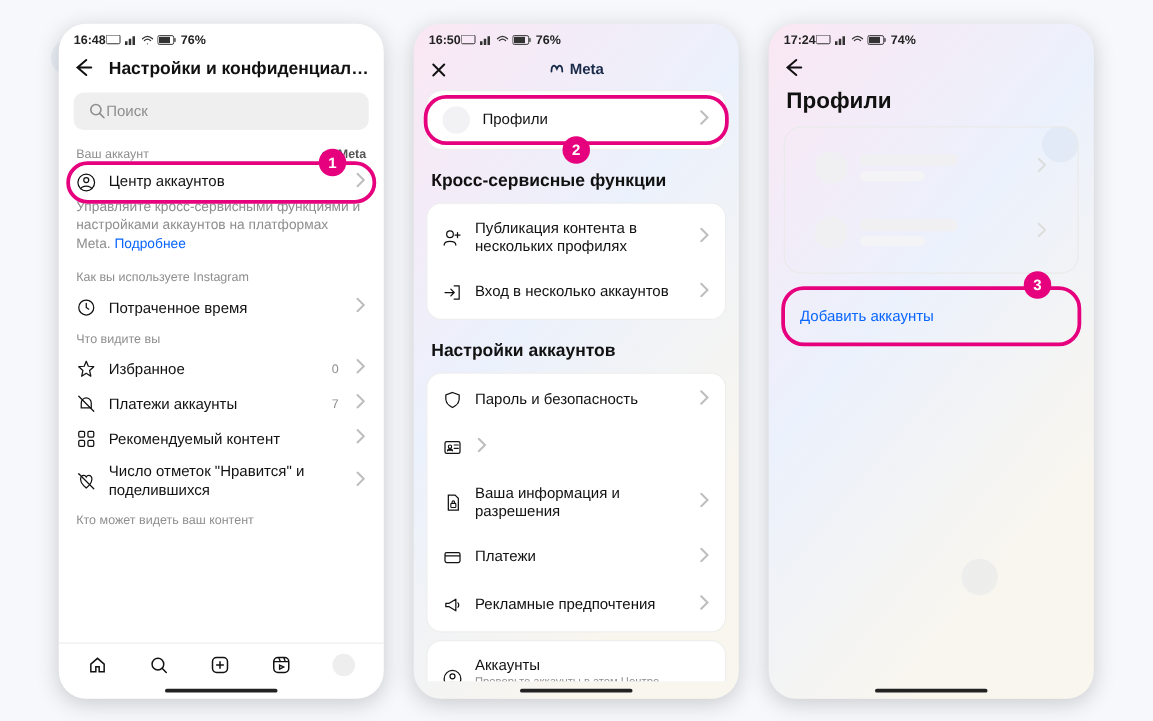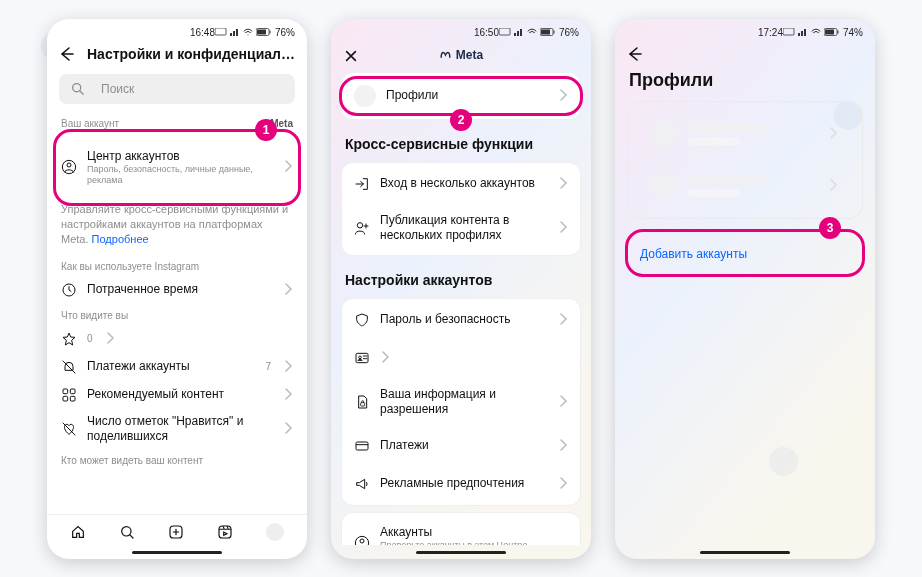--- a/index.html
+++ b/index.html
@@ -13,31 +13,31 @@
     radial-gradient(circle at 6% 8%,#e9eef6 0 14px,transparent 15px),
     radial-gradient(circle at 20% 60%,#e9eef6 0 14px,transparent 15px),
     radial-gradient(circle at 92% 20%,#e9eef6 0 14px,transparent 15px),
     radial-gradient(circle at 85% 80%,#e9eef6 0 14px,transparent 15px);
 }
 .phone{
   width:260px;height:540px;border-radius:22px;background:#fff;
   box-shadow:0 4px 18px rgba(0,0,0,.18);
   position:relative;overflow:hidden;display:flex;flex-direction:column;
 }
-.statusbar{display:flex;justify-content:flex-end;align-items:center;
-  font-size:10px;padding:8px 12px 2px;color:#222;font-weight:400}
+.statusbar{display:flex;justify-content:flex-start;align-items:center;
+  font-size:10px;padding:8px 12px 2px;color:#222;font-weight:700}
 .sb-right{display:flex;gap:3px;align-items:center}
 .sb-right svg{display:block}
 .header{display:flex;align-items:center;gap:12px;padding:6px 12px 10px}
 .header.title-only{padding-bottom:4px}
 .header .title{font-size:14px;font-weight:700;color:#111;white-space:nowrap;overflow:hidden;text-overflow:ellipsis;flex:1}
-.search{margin:2px 12px 8px;background:#efefef;border-radius:8px;display:flex;align-items:center;gap:16px;padding:7px 10px;font-size:12px;color:#8e8e8e}
+.search{margin:2px 12px 8px;background:#efefef;border-radius:8px;display:flex;align-items:center;gap:0;padding:7px 10px;font-size:12px;color:#8e8e8e}
 .section-label{font-size:10px;color:#8e8e8e;padding:6px 14px 4px;display:flex;justify-content:space-between;align-items:center}
 .meta-brand{font-size:10px;color:#555;font-weight:700;display:inline-flex;gap:3px;align-items:center}
-.row{display:flex;align-items:center;gap:10px;padding:16px 14px;position:relative}
+.row{display:flex;align-items:center;gap:10px;padding:4px 14px;position:relative}
 .row.compact{padding-top:5px;padding-bottom:5px}
 .row .txt{flex:1;min-width:0}
 .row .t1{font-size:12px;color:#111;font-weight:500;line-height:1.25}
 .row .t2{font-size:9px;color:#8e8e8e;line-height:1.25}
 .row .side{font-size:10px;color:#8e8e8e;margin-right:2px}
 .chev{flex:none;color:#bdbdbd}
 .note{font-size:11px;color:#8e8e8e;padding:0 14px 8px;line-height:1.35}
 .note a,.link{color:#0a66ff;text-decoration:none}
 .card{background:#fff;border:1px solid #eee;border-radius:12px;margin:6px 10px;padding:2px 0}
 .card .row{padding:10px 12px}
@@ -124,21 +124,20 @@
       <div class="row">
         <span class="ico">
           <svg width="18" height="18" viewBox="0 0 24 24">
               <circle cx="12" cy="12" r="10" fill="none" stroke="#111" stroke-width="1.5"></circle>
               <circle cx="12" cy="9" r="3" fill="none" stroke="#111" stroke-width="1.5"></circle>
               <path d="M5 20 C7 15 17 15 19 20" fill="none" stroke="#111" stroke-width="1.5"></path>
             </svg>
         </span>
         <div class="txt">
           <div class="t1">Центр аккаунтов</div>
-          <div class="t2">Пароль, безопасность, личные данные, реклама</div>
         </div>
         <span class="chev">
           <svg width="10" height="12" viewBox="0 0 8 12">
               <path d="M2 1 L7 6 L2 11" fill="none" stroke="#bdbdbd" stroke-width="1.6" stroke-linecap="round"></path>
             </svg>
         </span>
       </div>
       <div class="callout" style="left:6px;right:6px;top:-4px;bottom:-4px"></div>
       <div class="badge" style="right:30px;top:-14px">1</div>
     </div>
@@ -171,20 +170,23 @@
     <div class="section-label">
       <span>Что видите вы</span>
     </div>
 
     <div class="row compact">
       <span class="ico">
         <svg width="16" height="16" viewBox="0 0 24 24">
             <path d="M12 3 L14.5 9 L21 9.5 L16 14 L17.5 21 L12 17.5 L6.5 21 L8 14 L3 9.5 L9.5 9 Z" fill="none" stroke="#111" stroke-width="1.5" stroke-linejoin="round"></path>
           </svg>
       </span>
+      <div class="txt">
+          <div class="t1">Избранное</div>
+        </div>
       <span class="side">0</span>
       <span class="chev"><svg width="10" height="12" viewBox="0 0 8 12">
             <path d="M2 1 L7 6 L2 11" fill="none" stroke="#bdbdbd" stroke-width="1.6" stroke-linecap="round"></path>
           </svg></span>
     </div>
 
     <div class="row compact">
       <span class="ico">
         <svg width="16" height="16" viewBox="0 0 24 24">
             <path d="M6 17 V11 a6 6 0 0 1 12 0 V17 H6 Z" fill="none" stroke="#111" stroke-width="1.5"></path>
@@ -320,39 +322,39 @@
       </div>
       <div class="callout" style="left:8px;right:8px;top:4px;bottom:4px"></div>
       <div class="badge" style="left:50%;bottom:-11px;transform:translateX(-50%)">2</div>
     </div>
 
     <div class="sect-head">Кросс-сервисные функции</div>
     <div class="card">
       <div class="row">
         <span class="ico">
             <svg width="16" height="16" viewBox="0 0 24 24">
-              <path d="M14 4 H20 V20 H14 M3 12 H14 M10 8 L14 12 L10 16" fill="none" stroke="#111" stroke-width="1.5" stroke-linecap="round" stroke-linejoin="round"></path>
-            </svg>
-          </span>
-        <div class="txt">
-            <div class="t1">Вход в несколько аккаунтов</div>
-          </div>
-        <span class="chev"><svg width="10" height="12" viewBox="0 0 8 12">
-              <path d="M2 1 L7 6 L2 11" fill="none" stroke="#bdbdbd" stroke-width="1.6" stroke-linecap="round"></path>
-            </svg></span>
-      </div>
-      <div class="row">
-        <span class="ico">
-            <svg width="16" height="16" viewBox="0 0 24 24">
               <circle cx="9" cy="8" r="4" fill="none" stroke="#111" stroke-width="1.5"></circle>
               <path d="M2 21 C2 15 16 15 16 21 M18 6 V12 M15 9 H21" fill="none" stroke="#111" stroke-width="1.5" stroke-linecap="round"></path>
             </svg>
           </span>
         <div class="txt">
             <div class="t1">Публикация контента в нескольких профилях</div>
+          </div>
+        <span class="chev"><svg width="10" height="12" viewBox="0 0 8 12">
+              <path d="M2 1 L7 6 L2 11" fill="none" stroke="#bdbdbd" stroke-width="1.6" stroke-linecap="round"></path>
+            </svg></span>
+      </div>
+      <div class="row">
+        <span class="ico">
+            <svg width="16" height="16" viewBox="0 0 24 24">
+              <path d="M14 4 H20 V20 H14 M3 12 H14 M10 8 L14 12 L10 16" fill="none" stroke="#111" stroke-width="1.5" stroke-linecap="round" stroke-linejoin="round"></path>
+            </svg>
+          </span>
+        <div class="txt">
+            <div class="t1">Вход в несколько аккаунтов</div>
           </div>
         <span class="chev"><svg width="10" height="12" viewBox="0 0 8 12">
               <path d="M2 1 L7 6 L2 11" fill="none" stroke="#bdbdbd" stroke-width="1.6" stroke-linecap="round"></path>
             </svg></span>
       </div>
     </div>
 
     <div class="sect-head">Настройки аккаунтов</div>
     <div class="card">
       <div class="row">

